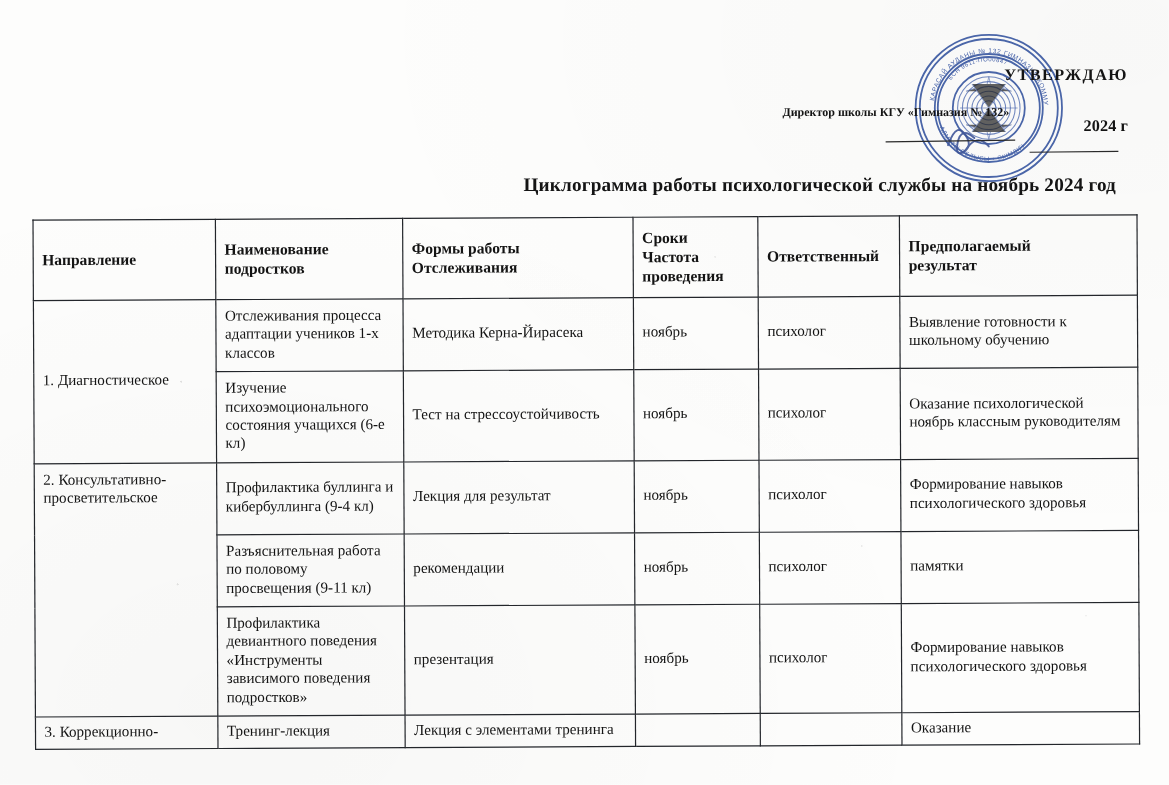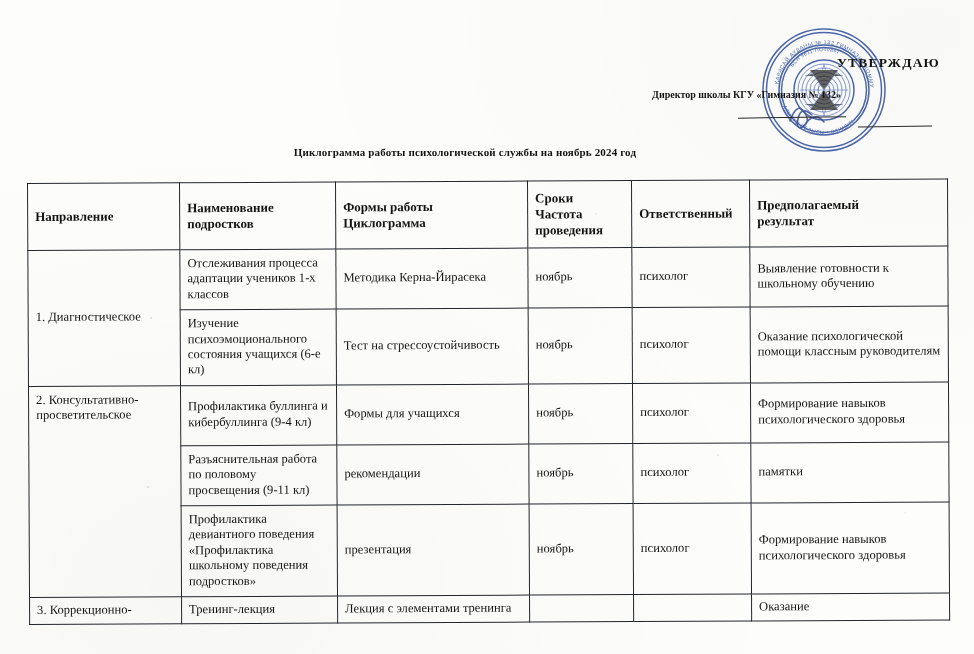--- a/index.html
+++ b/index.html
@@ -73,22 +73,22 @@
     pointer-events: none;
   }
   .stamp svg { display: block; width: 100%; height: 100%; }
 
   
   .doc-title {
     position: absolute;
     top: 146px;
     left: 0;
     width: 930px;
-    text-align: center;
-    font-size: 11px;
+    text-align: right;
+    font-size: 16px;
     font-weight: bold;
     letter-spacing: .15px;
     z-index: 2;
   }
 
   
   .table-wrap {
     position: absolute;
     top: 183px;
     left: 27px;
@@ -217,20 +217,21 @@
       <g stroke="#27408b" stroke-width="1.6" fill="none" opacity="0.9" stroke-linecap="round">
         <path d="M30 95 q8 -22 16 -6 q4 8 -4 12 q-6 3 -4 -8 q3 -14 14 -4"></path>
         <path d="M44 100 q10 -16 20 -4"></path>
       </g>
     </svg>
   </div>
 
   <div class="approval">
     <span class="ln ln-utv">УТВЕРЖДАЮ</span>
     <span class="ln ln-dirname-spacer">&nbsp;</span>
+    <span class="ln">2024 г</span>
   </div>
   <div class="dir-label">Директор школы КГУ «Гимназия № 132»</div>
   <div class="sigline sigline-1"></div>
   <div class="sigline sigline-2"></div>
 
   <div class="doc-title">Циклограмма работы психологической службы на ноябрь 2024 год</div>
 
   <div class="table-wrap">
     <table class="sched">
       <colgroup>
@@ -248,21 +249,21 @@
           </th>
           <th>
             <span class="hdr-lines">
               <span>Наименование</span>
               <span>подростков</span>
             </span>
           </th>
           <th>
             <span class="hdr-lines">
               <span>Формы работы</span>
-              <span>Циклограмма</span>
+              <span>Отслеживания</span>
             </span>
           </th>
           <th>
             <span class="hdr-lines">
               <span>Сроки</span>
               <span>Частота</span>
               <span>проведения</span>
             </span>
           </th>
           <th>
@@ -285,42 +286,42 @@
           <td class="c-term">ноябрь</td>
           <td class="c-resp">психолог</td>
           <td class="c-res mid">Выявление готовности к школьному обучению</td>
         </tr>
 
         <tr class="row-tall">
           <td class="c-event">Изучение психоэмоционального состояния учащихся (6-е кл)</td>
           <td class="c-form mid">Тест на стрессоустойчивость</td>
           <td class="c-term">ноябрь</td>
           <td class="c-resp">психолог</td>
-          <td class="c-res">Оказание психологической помощи классным руководителям</td>
+          <td class="c-res">Оказание психологической ноябрь классным руководителям</td>
         </tr>
 
         <tr class="row-tall">
           <td class="dir-cell v-mid-top" rowspan="3">2. Консультативно-просветительское</td>
           <td class="c-event">Профилактика буллинга и кибербуллинга (9-4 кл)</td>
-          <td class="c-form">Формы для учащихся</td>
+          <td class="c-form">Лекция для результат</td>
           <td class="c-term">ноябрь</td>
           <td class="c-resp">психолог</td>
           <td class="c-res">Формирование навыков психологического здоровья</td>
         </tr>
 
         <tr class="row-tall">
           <td class="c-event">Разъяснительная работа по половому просвещения (9-11 кл)</td>
           <td class="c-form mid">рекомендации</td>
           <td class="c-term">ноябрь</td>
           <td class="c-resp">психолог</td>
           <td class="c-res mid">памятки</td>
         </tr>
 
         <tr class="row-tall">
-          <td class="c-event"> Профилактика девиантного поведения «Профилактика школьному поведения подростков»</td>
+          <td class="c-event"> Профилактика девиантного поведения «Инструменты зависимого поведения подростков»</td>
           <td class="c-form">презентация</td>
           <td class="c-term">ноябрь</td>
           <td class="c-resp">психолог</td>
           <td class="c-res">Формирование навыков психологического здоровья</td>
         </tr>
 
         <tr class="clipped">
           <td class="dir-cell">3. Коррекционно-</td>
           <td class="c-event mid">Тренинг-лекция</td>
           <td class="c-form mid">Лекция с элементами тренинга</td>

